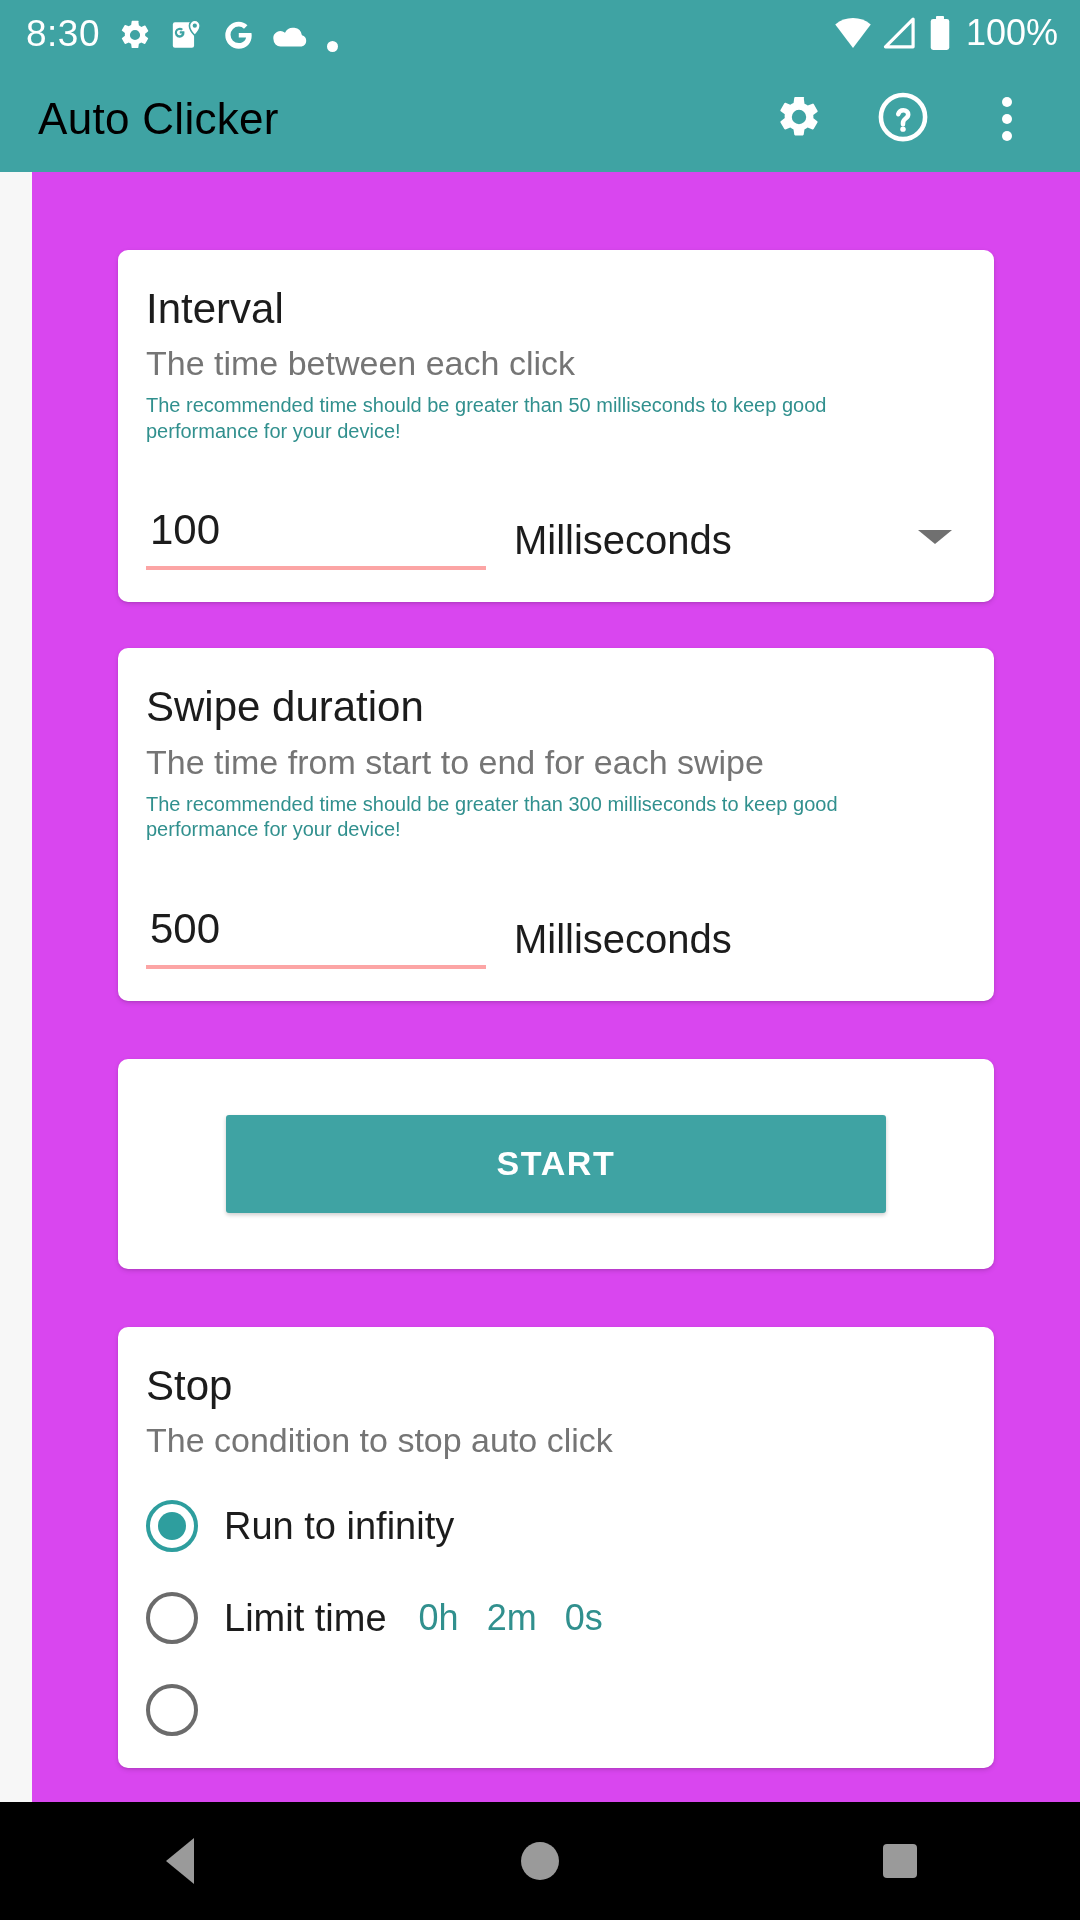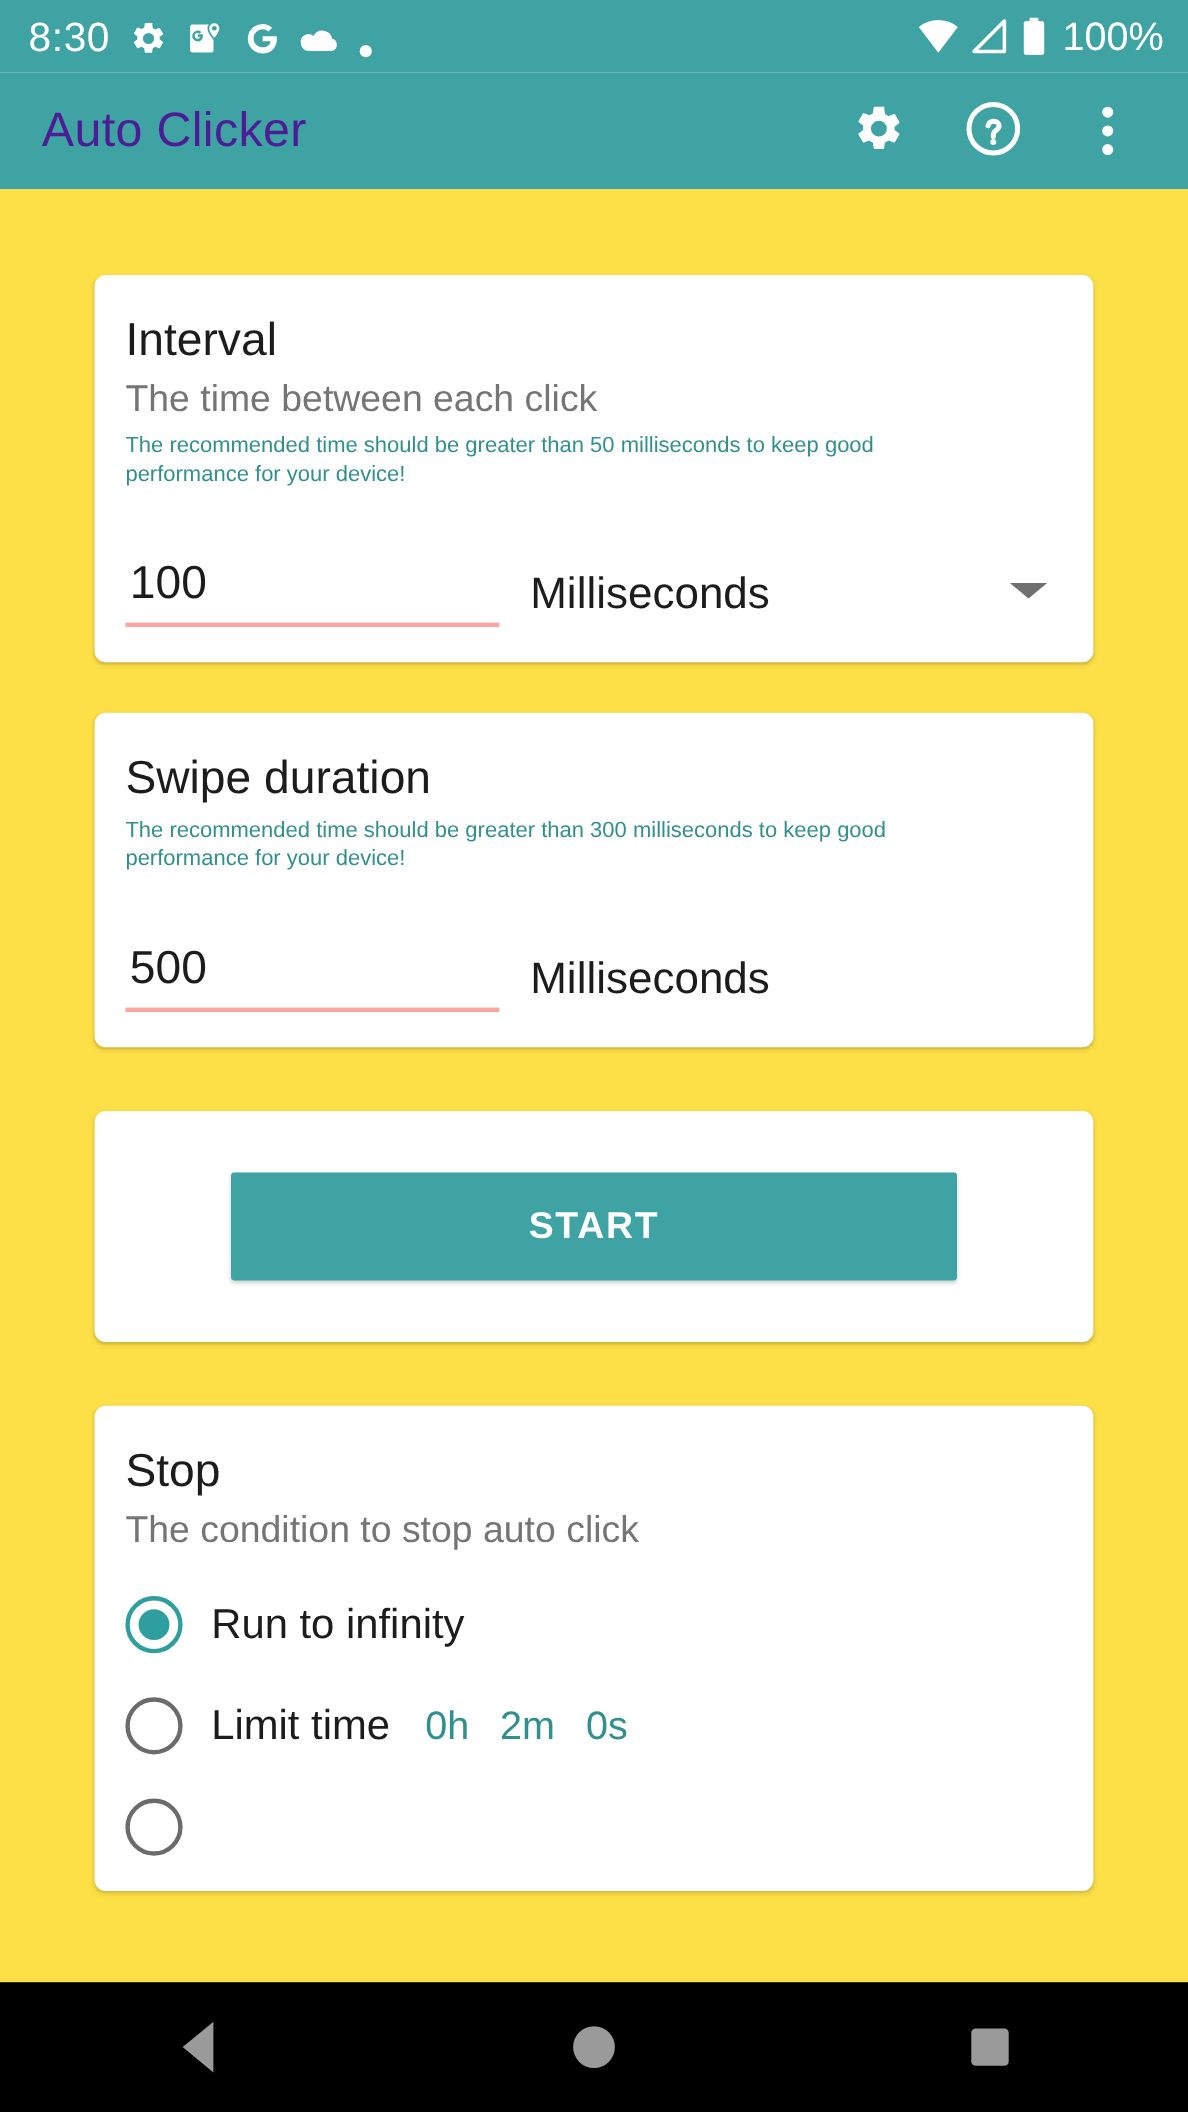--- a/index.html
+++ b/index.html
@@ -64,21 +64,21 @@
   
   .app-bar {
     height: 106px;
     background: #3FA3A3;
     display: flex;
     align-items: center;
     padding: 0 30px 0 38px;
     flex: 0 0 auto;
   }
   .app-title {
-    color: #4c1d95;
+    color: #000000;
     font-size: 44px;
     font-weight: normal;
     letter-spacing: 0.3px;
     line-height: 1;
   }
   .app-actions {
     margin-left: auto;
     display: flex;
     align-items: center;
     gap: 42px;
@@ -98,21 +98,22 @@
     border-radius: 50%;
     display: block;
   }
 
   
   .content {
     flex: 1 1 auto;
     position: relative;
     overflow: hidden;
     padding: 0 0 0 0;
-    background: #fde047;
+    background: #d946ef;
+    margin-left: 32px;
   }
   .scroll {
     padding: 78px 86px 0 86px;
     display: flex;
     flex-direction: column;
   }
 
   .card {
     background: #ffffff;
     border-radius: 10px;
@@ -385,20 +386,21 @@
             <span class="field-unit">Milliseconds</span>
             <span class="caret"></span>
           </div>
         </div>
       </div>
 
       <div class="gap-sm"></div>
 
       <div class="card">
         <div class="card-title">Swipe duration</div>
+        <div class="card-sub">The time from start to end for each swipe</div>
         <div class="card-hint">The recommended time should be greater than 300 milliseconds to keep good performance for your device!</div>
         <div class="field-row">
           <input class="field-input" type="text" value="500" style="">
           <span class="field-unit">Milliseconds</span>
         </div>
       </div>
 
       <div class="gap-md"></div>
 
       <div class="card start-card">

